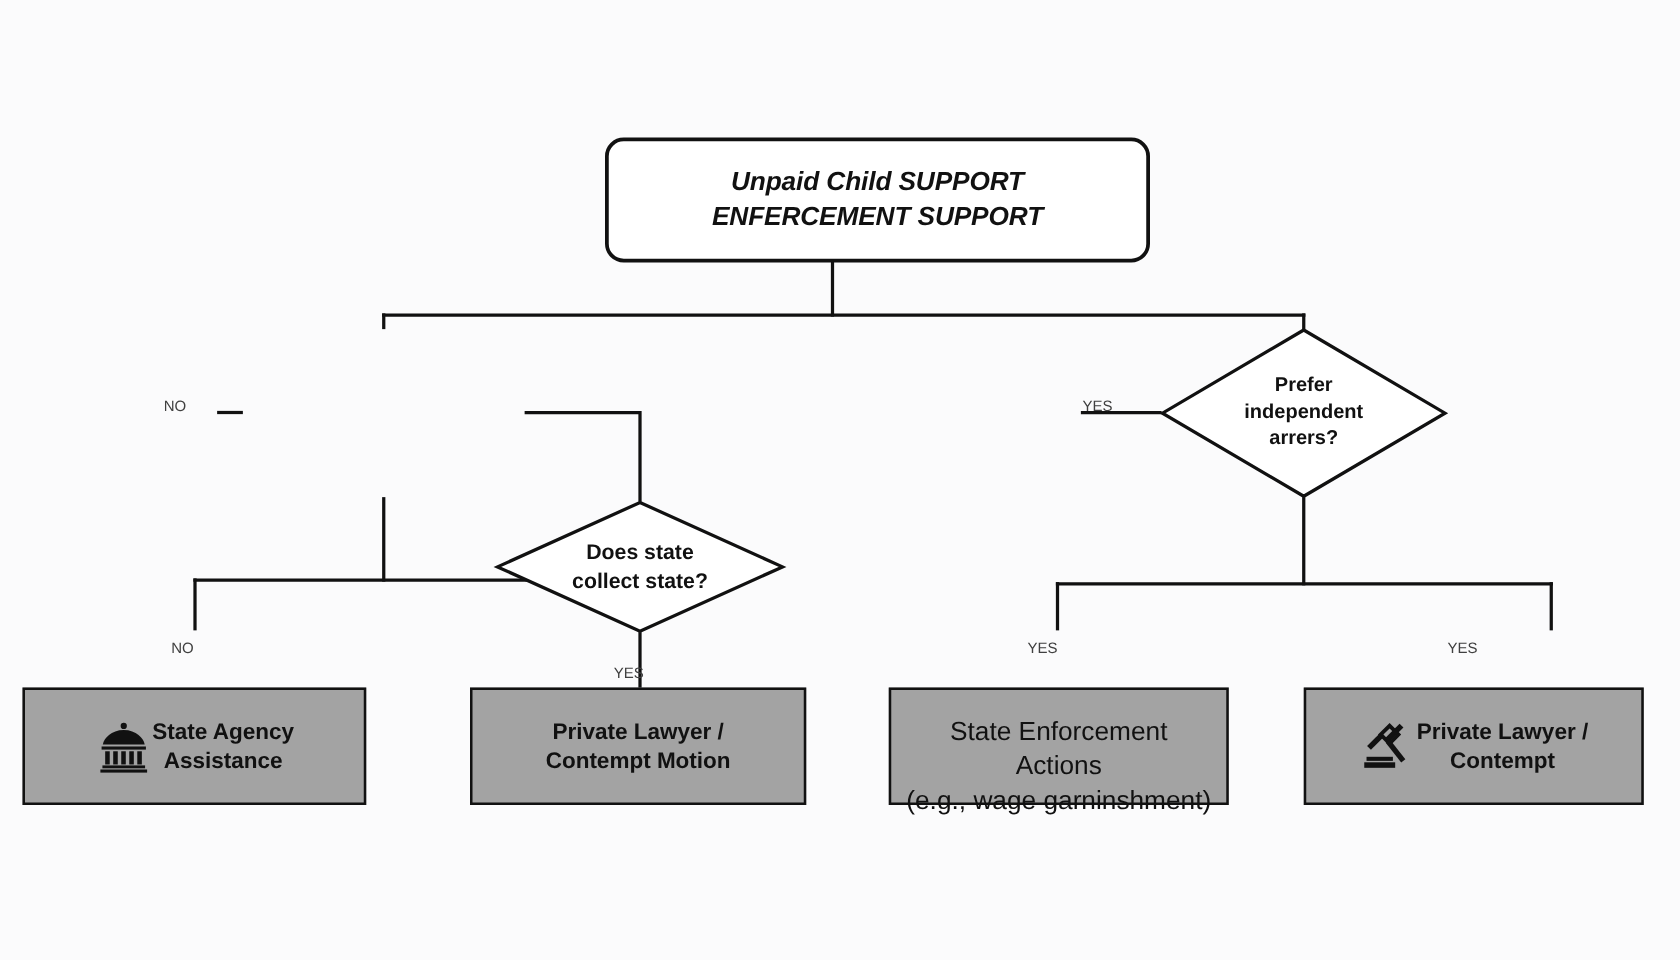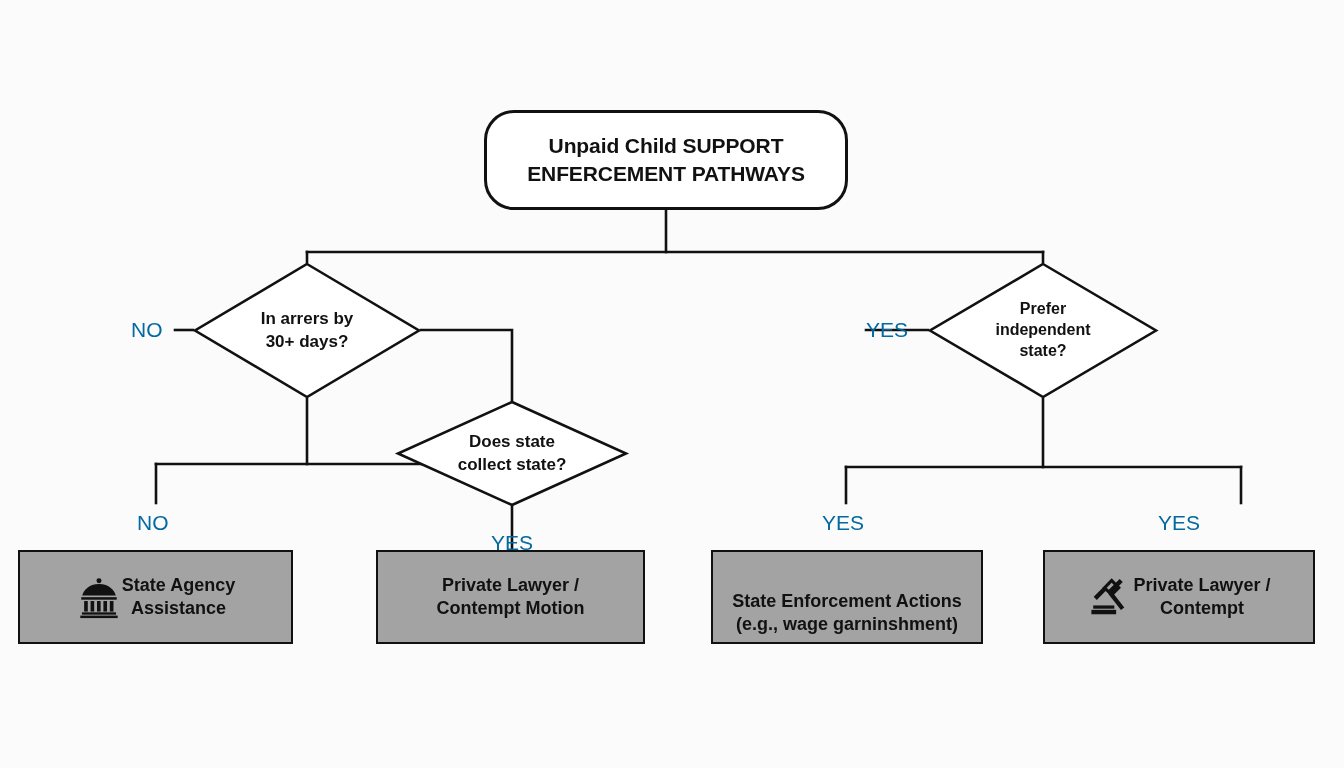--- a/index.html
+++ b/index.html
@@ -27,29 +27,30 @@
   }
   .node {
     position: absolute;
     box-sizing: border-box;
   }
 
   
   .title-box {
     left: 484px;
     top: 110px;
-    width: 364px;
+    width: 436px;
     height: 100px;
     border: 3px solid #111111;
-    border-radius: 30px;
+    border-radius: 15px;
     background: #ffffff;
     display: flex;
     align-items: center;
     justify-content: center;
     text-align: center;
+    font-style: italic;
   }
   .title-text {
     font-size: 21px;
     font-weight: bold;
     color: #111111;
     line-height: 1.32;
     letter-spacing: -0.1px;
   }
 
   
@@ -82,23 +83,23 @@
   #diamond-arrears  { left: 193px; top: 262px; width: 228px; height: 137px; }
   #diamond-collect  { left: 396px; top: 400px; width: 232px; height: 107px; }
   #diamond-prefer   { left: 928px; top: 262px; width: 230px; height: 137px; }
 
   #diamond-collect .diamond-label { font-size: 17px; }
   #diamond-prefer .diamond-label  { font-size: 16px; }
 
   
   .edge-label {
     position: absolute;
-    font-size: 21px;
+    font-size: 12px;
     font-weight: normal;
-    color: #0369a1;
+    color: #404040;
     white-space: nowrap;
   }
   #label-no-left      { left: 131px; top: 318px; }
   #label-no-agency    { left: 137px; top: 511px; }
   #label-yes-contempt { left: 491px; top: 531px; }
   #label-yes-prefer   { left: 866px; top: 318px; }
   #label-yes-state    { left: 822px; top: 511px; }
   #label-yes-litig    { left: 1158px; top: 511px; }
 
   
@@ -113,22 +114,22 @@
     box-sizing: border-box;
   }
   .outcome-text {
     font-size: 18px;
     font-weight: bold;
     color: #111111;
     line-height: 1.3;
     text-align: center;
   }
   .outcome-text.regular {
-    font-weight: bold;
-    font-size: 18px;
+    font-weight: normal;
+    font-size: 21px;
     margin-top: 32px;
   }
   .outcome-icon {
     flex: 0 0 auto;
     width: 46px;
     height: 46px;
     display: block;
   }
 
   #box-state-agency   { left: 18px;   top: 550px; width: 275px; height: 94px; }
@@ -168,35 +169,24 @@
       <path d="M 1043 399 L 1043 467"></path>
       <path d="M 846 467 L 1241 467"></path>
       <path d="M 846 467 L 846 503"></path>
       <path d="M 1241 467 L 1241 503"></path>
     </g>
   </svg>
 
   <div class="node title-box">
     <div class="title-text">
       <span>Unpaid Child SUPPORT</span><br>
-      <span>ENFERCEMENT PATHWAYS</span>
-    </div>
-  </div>
-
-  <div class="node diamond-wrap" id="diamond-arrears">
-    <svg width="228" height="137" viewBox="0 0 228 137">
-      <polygon points="114,2 226,68.5 114,135 2,68.5" fill="#ffffff" stroke="#111111" stroke-width="2.6"></polygon>
-    </svg>
-    <div class="diamond-label">
-      <div>
-        <span>In arrers by</span><br>
-        <span>30+ days?</span>
-      </div>
-    </div>
-  </div>
+      <span>ENFERCEMENT SUPPORT</span>
+    </div>
+  </div>
+
 
   <div class="node diamond-wrap" id="diamond-collect">
     <svg width="232" height="107" viewBox="0 0 232 107">
       <polygon points="116,2 230,53.5 116,105 2,53.5" fill="#ffffff" stroke="#111111" stroke-width="2.6"></polygon>
     </svg>
     <div class="diamond-label">
       <div>
         <span>Does state</span><br>
         <span>collect state?</span>
       </div>
@@ -204,21 +194,21 @@
   </div>
 
   <div class="node diamond-wrap" id="diamond-prefer">
     <svg width="230" height="137" viewBox="0 0 230 137">
       <polygon points="115,2 228,68.5 115,135 2,68.5" fill="#ffffff" stroke="#111111" stroke-width="2.6"></polygon>
     </svg>
     <div class="diamond-label">
       <div>
         <span>Prefer</span><br>
         <span>independent</span><br>
-        <span>state?</span>
+        <span>arrers?</span>
       </div>
     </div>
   </div>
 
   <div class="edge-label" id="label-no-left">NO</div>
   <div class="edge-label" id="label-no-agency">NO</div>
   <div class="edge-label" id="label-yes-contempt">YES</div>
   <div class="edge-label" id="label-yes-prefer">YES</div>
   <div class="edge-label" id="label-yes-state">YES</div>
   <div class="edge-label" id="label-yes-litig">YES</div>

